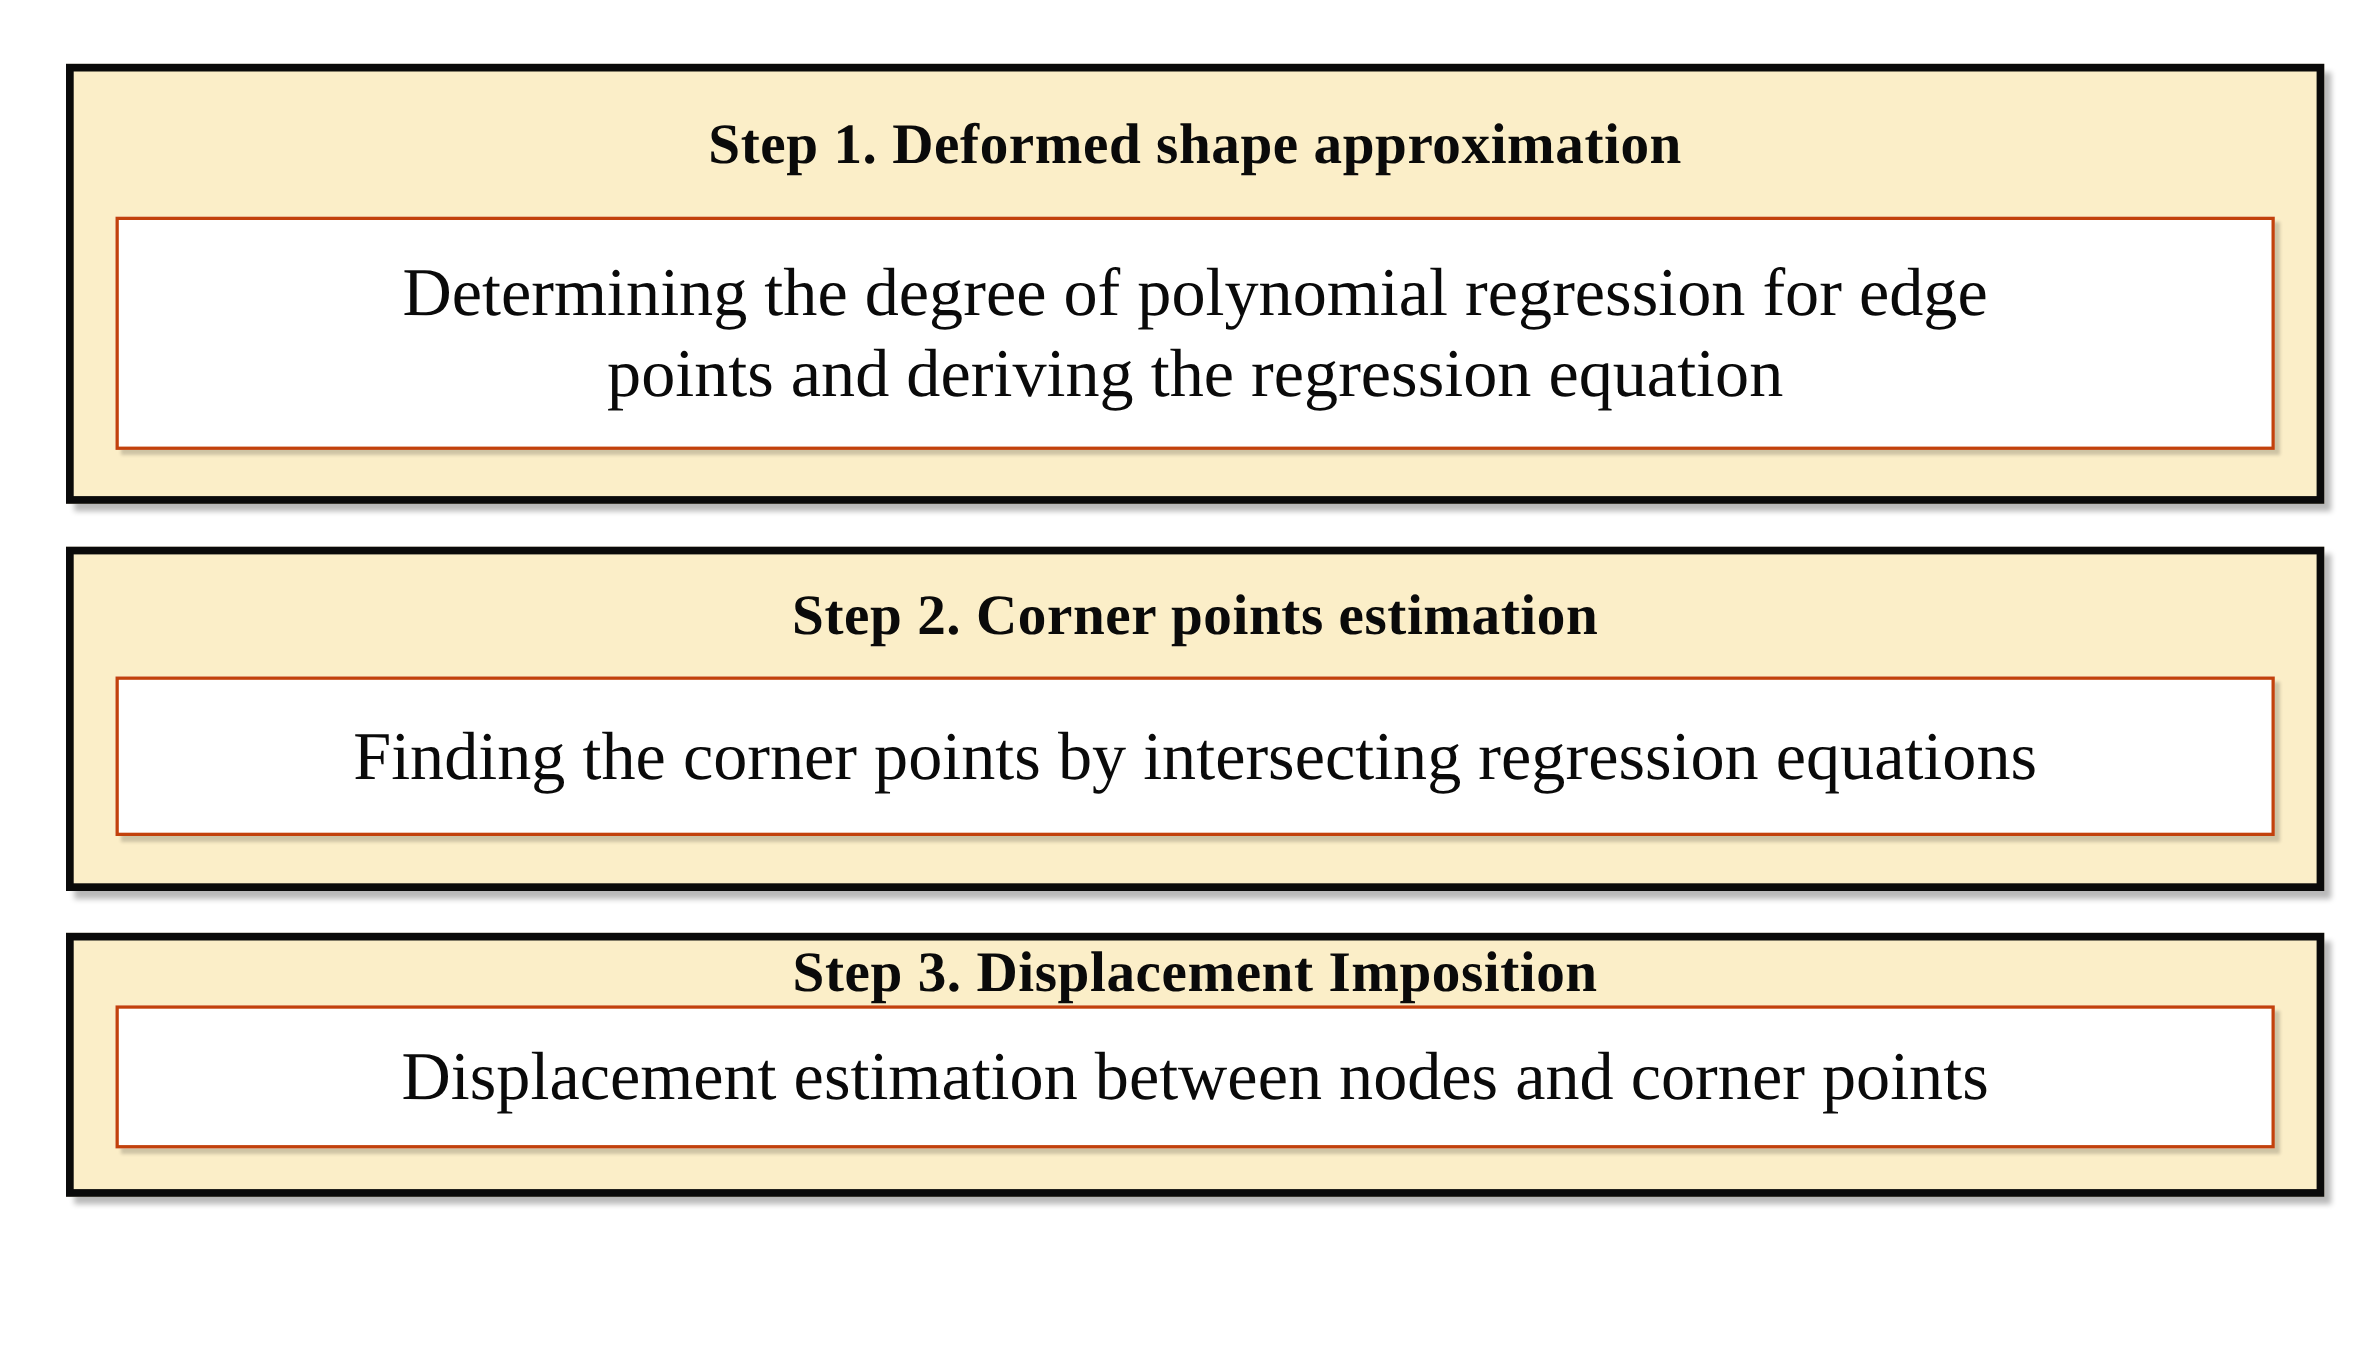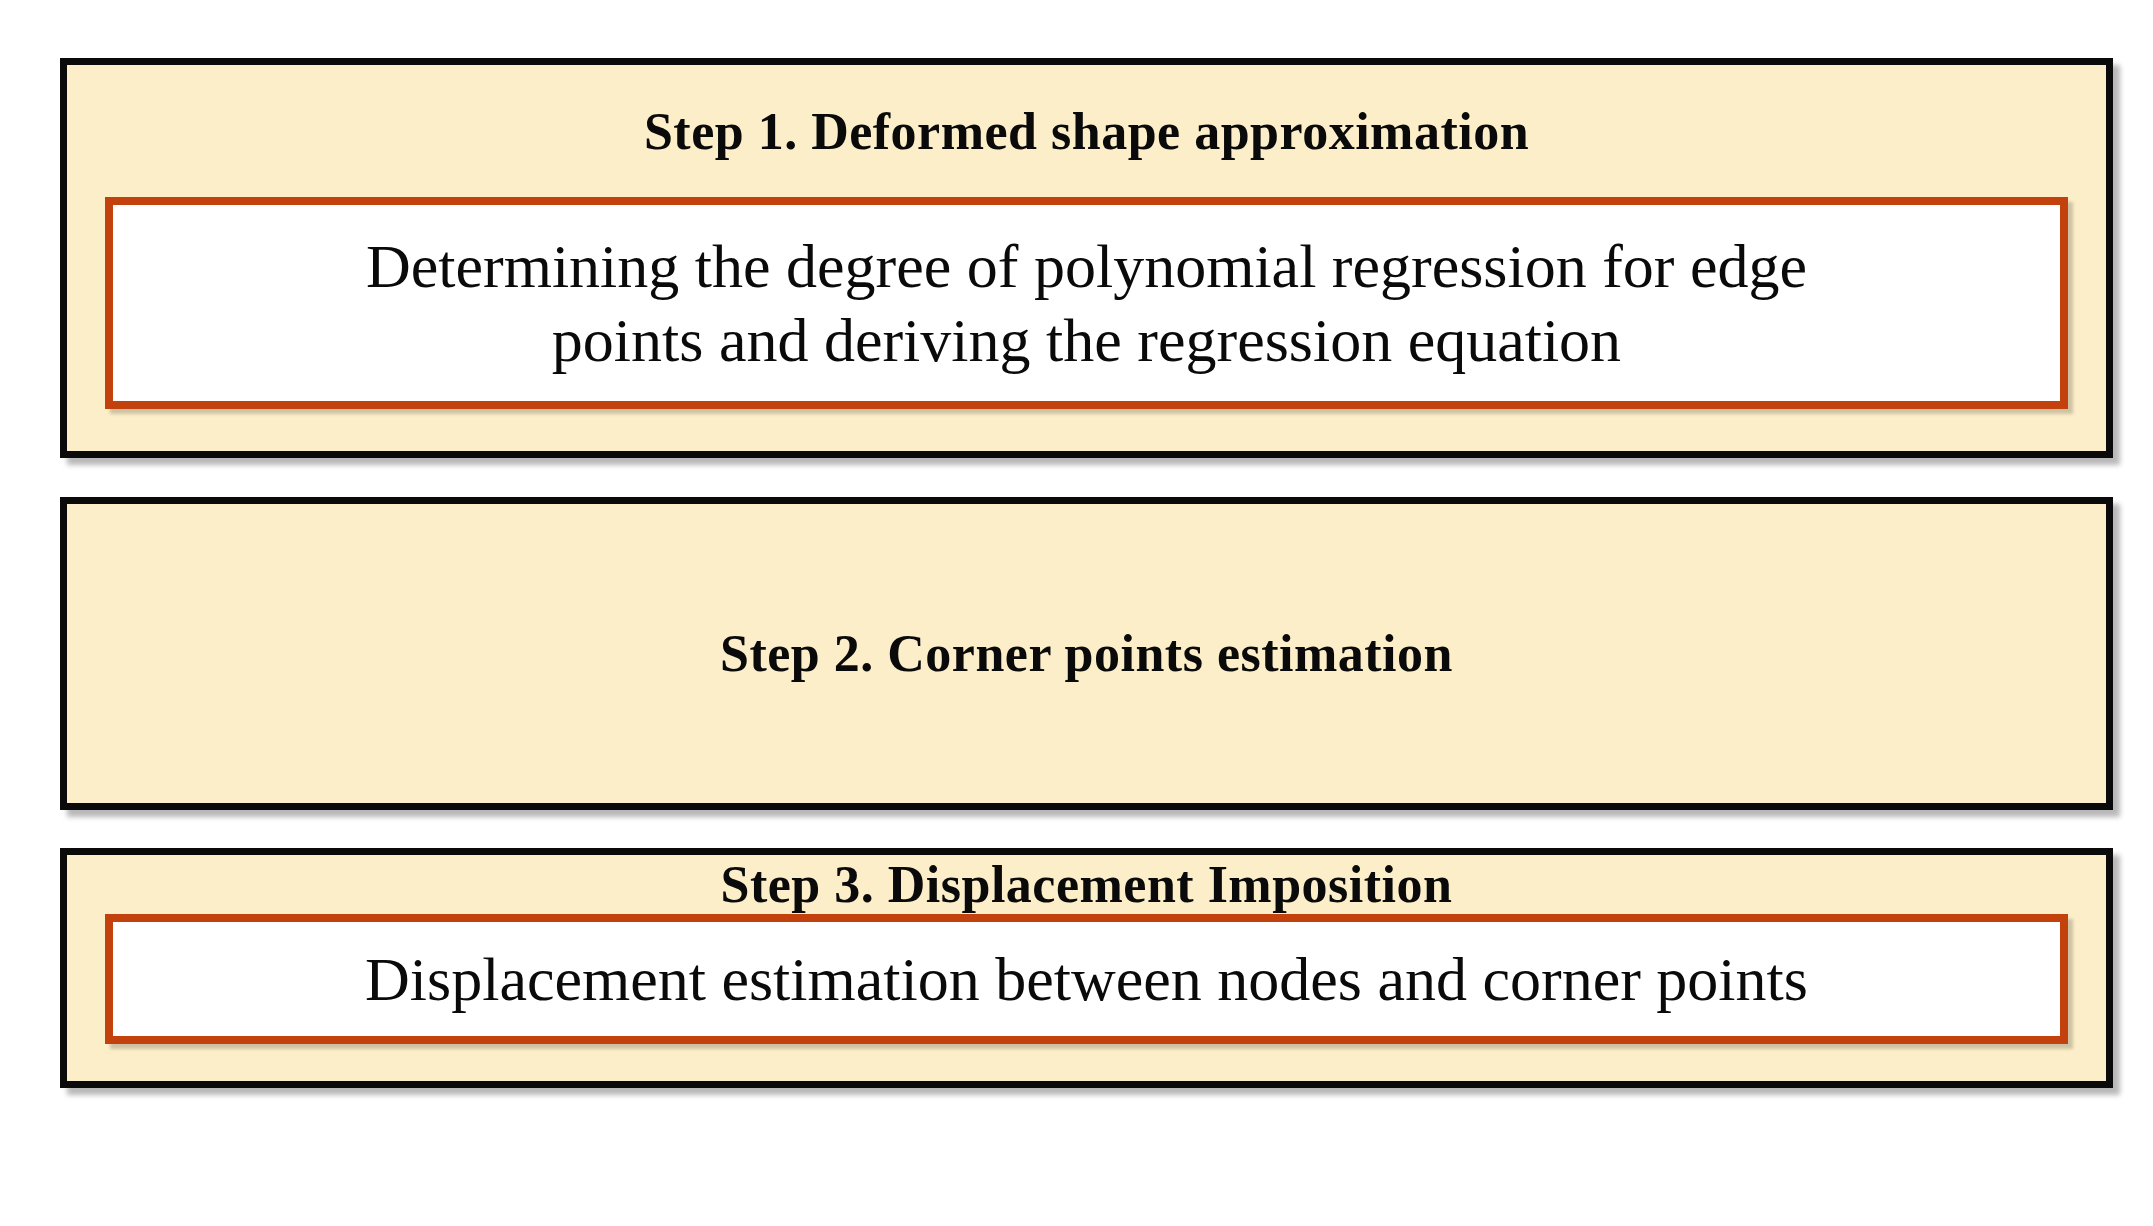--- a/index.html
+++ b/index.html
@@ -37,21 +37,21 @@
     align-items: center;
     justify-content: center;
     font-size: 52px;
     font-weight: bold;
     letter-spacing: 0.5px;
     white-space: nowrap;
   }
   .step-desc-box {
     margin: 0 38px;
     background: #ffffff;
-    border: 8px solid #c2410c;
+    border: 3px solid #c2410c;
     box-sizing: border-box;
     display: flex;
     align-items: center;
     justify-content: center;
     text-align: center;
     box-shadow: 5px 5px 3px rgba(0,0,0,0.18);
   }
   .step-1 .step-desc-box { height: 212px; margin-bottom: 42px; }
   .step-2 .step-desc-box { height: 145px; margin-bottom: 43px; }
   .step-3 .step-desc-box { height: 144px; margin-bottom: 37px; }
@@ -71,20 +71,23 @@
   <section class="step step-1">
     <div class="step-title">Step 1. Deformed shape approximation</div>
     <div class="step-desc-box">
       <p class="step-desc">Determining the degree of polynomial regression for edge
 points and deriving the regression equation</p>
     </div>
   </section>
 
   <section class="step step-2">
     <div class="step-title">Step 2. Corner points estimation</div>
+    <div class="step-desc-box">
+      <p class="step-desc">Finding the corner points by intersecting regression equations</p>
+    </div>
   </section>
 
   <section class="step step-3">
     <div class="step-title">Step 3. Displacement Imposition</div>
     <div class="step-desc-box">
       <p class="step-desc">Displacement estimation between nodes and corner points</p>
     </div>
   </section>
 
 </div>

